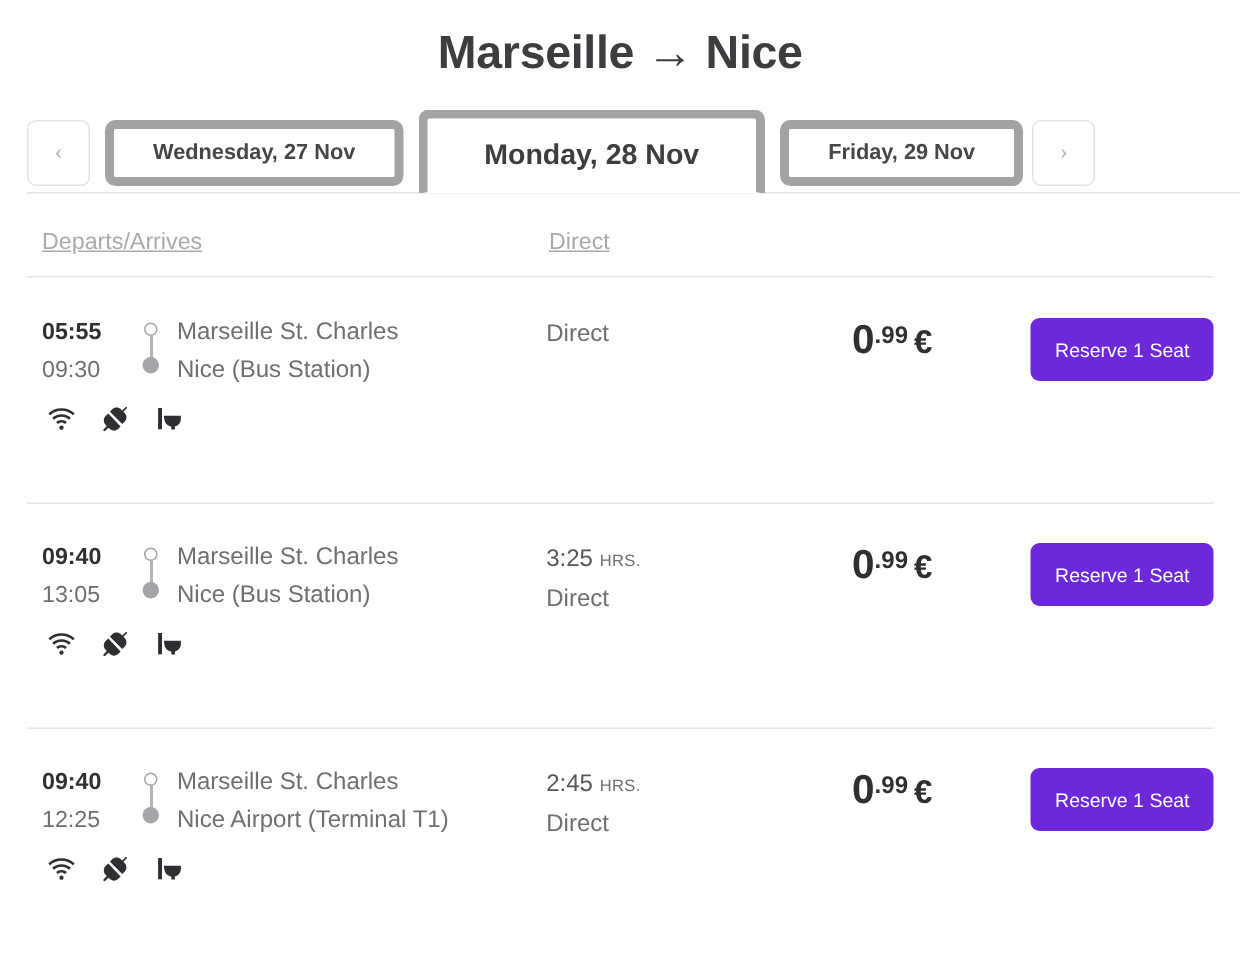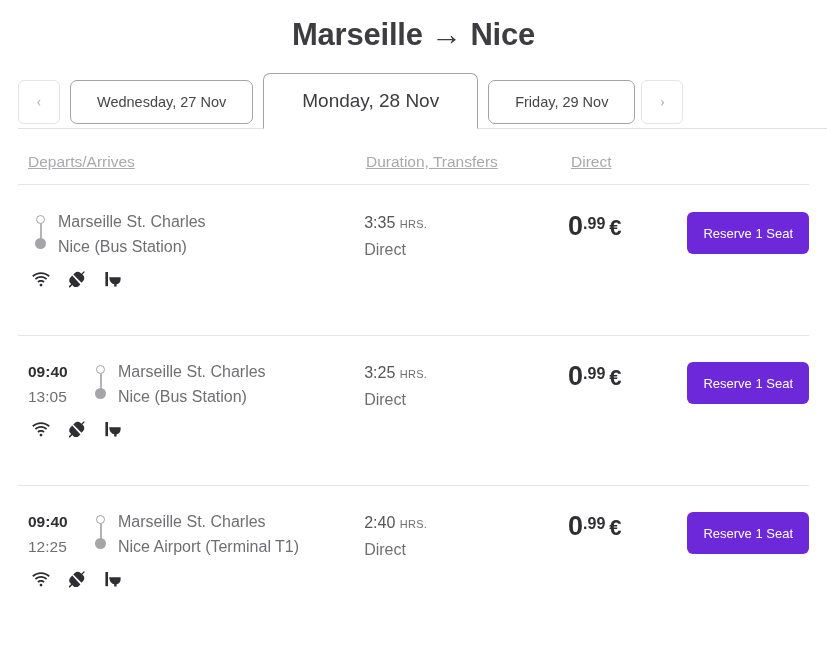--- a/index.html
+++ b/index.html
@@ -54,29 +54,29 @@
     margin-bottom: 5px;
     flex: 0 0 auto;
     cursor: pointer;
     z-index: 2;
     font-family: "Liberation Serif", serif;
   }
   .nav-btn.next { margin-left: 6px; }
 
   .tab {
     height: 44px;
-    border: 1px solid #a3a3a3;
+    border: 6px solid #a3a3a3;
     border-radius: 7px;
     background: #fff;
     margin-left: 10px;
     margin-bottom: 5px;
     padding: 0 26px;
     display: flex; align-items: center; justify-content: center;
     font-size: 14.5px;
-    font-weight: normal;
+    font-weight: bold;
     color: #46464a;
     white-space: nowrap;
     cursor: pointer;
     z-index: 2;
     flex: 0 0 auto;
   }
 
   .tab.active {
     height: 56px;
     margin-bottom: 0;
@@ -204,29 +204,32 @@
   <div class="tabstrip">
     <div class="nav-btn prev">‹</div>
     <div class="tab">Wednesday, 27 Nov</div>
     <div class="tab active">Monday, 28 Nov</div>
     <div class="tab">Friday, 29 Nov</div>
     <div class="nav-btn next">›</div>
   </div>
 
   <div class="col-heads">
     <div class="ch-depart">Departs/Arrives</div>
-    <div class="ch-duration">Duration, Transfers</div>
     <div class="ch-total">Direct</div>
   </div>
 
   <div class="rows">
 
     <div class="trip-row">
       <div class="cell-depart">
         <div class="times-line">
+          <div class="times">
+            <div class="t-dep">05:55</div>
+            <div class="t-arr">09:30</div>
+          </div>
           <div class="marker">
             <span class="dot-top"></span>
               <span class="stem"></span>
               <span class="dot-bot"></span>
           </div>
           <div class="stations">
             <div>Marseille St. Charles</div>
             <div>Nice (Bus Station)</div>
           </div>
         </div>
@@ -244,24 +247,20 @@
           <span class="amenity">
             <svg viewBox="0 0 20 20" width="20" height="20" fill="currentColor">
                 <rect x="2.4" y="3" width="2.6" height="14.2"></rect>
                 <path d="M6.2 8.2h11.4v2.2c0 2.4-1.7 4.4-4 4.9v2.1h-2.4v-2.1c-2.4-.4-4.3-2.3-4.6-4.7l-.4-2.4z"></path>
               </svg>
           </span>
         </div>
       </div>
 
       <div class="cell-duration">
-        <div class="dur-main">
-          <span>3:35</span>
-          <span class="dur-unit">HRS.</span>
-        </div>
         <div class="dur-sub">Direct</div>
       </div>
 
       <div class="cell-price">
         <span class="price">
           <span class="int">0</span><span class="frac">.99</span><span class="cur">€</span>
         </span>
       </div>
 
       <div class="cell-action">
@@ -357,21 +356,21 @@
             <svg viewBox="0 0 20 20" width="20" height="20" fill="currentColor">
                 <rect x="2.4" y="3" width="2.6" height="14.2"></rect>
                 <path d="M6.2 8.2h11.4v2.2c0 2.4-1.7 4.4-4 4.9v2.1h-2.4v-2.1c-2.4-.4-4.3-2.3-4.6-4.7l-.4-2.4z"></path>
               </svg>
           </span>
         </div>
       </div>
 
       <div class="cell-duration">
         <div class="dur-main">
-          <span>2:40</span>
+          <span>2:45</span>
           <span class="dur-unit">HRS.</span>
         </div>
         <div class="dur-sub">Direct</div>
       </div>
 
       <div class="cell-price">
         <span class="price">
           <span class="int">0</span><span class="frac">.99</span><span class="cur">€</span>
         </span>
       </div>

